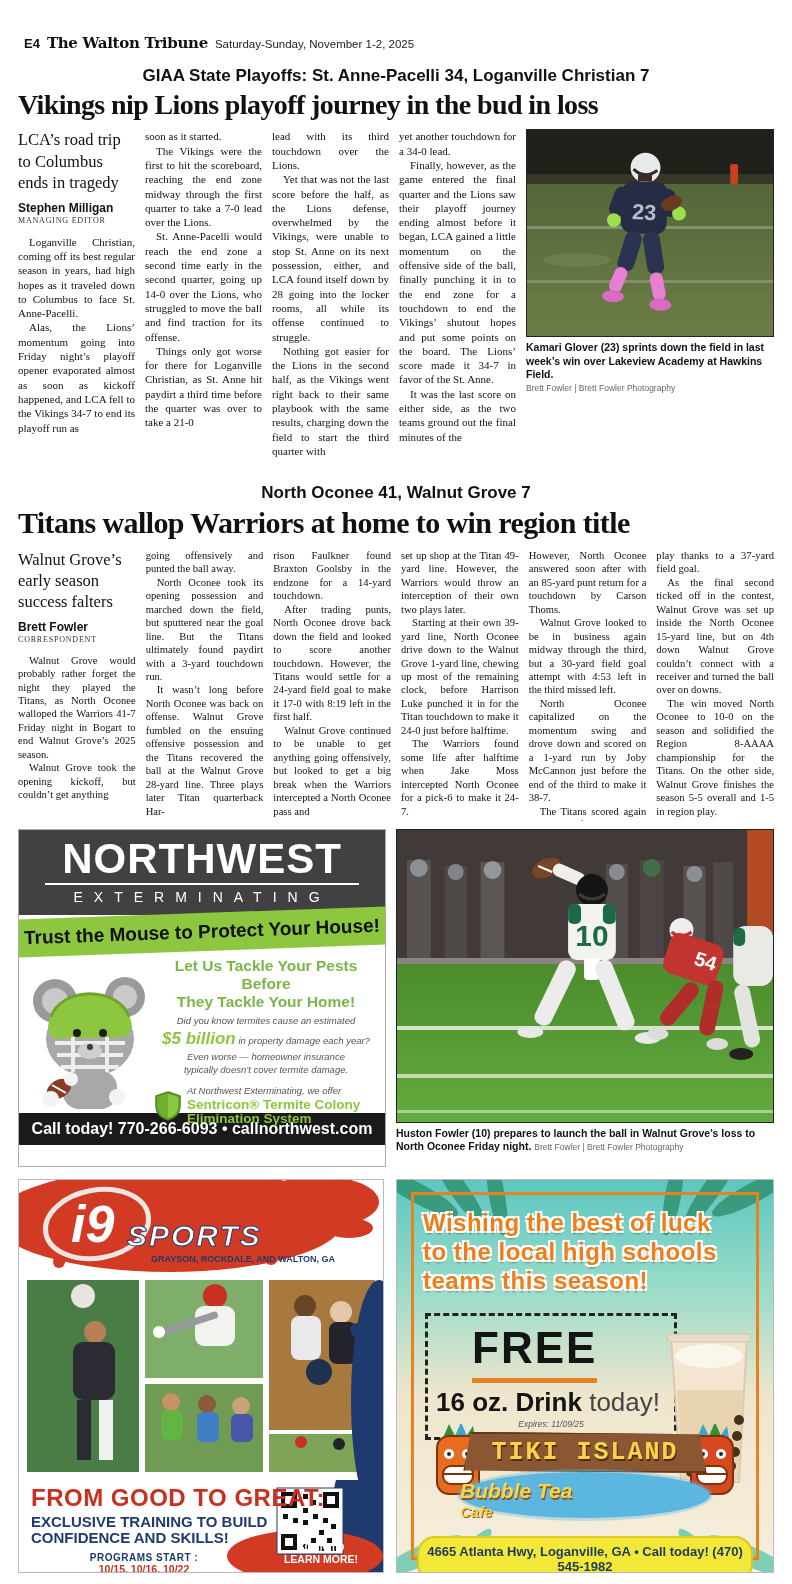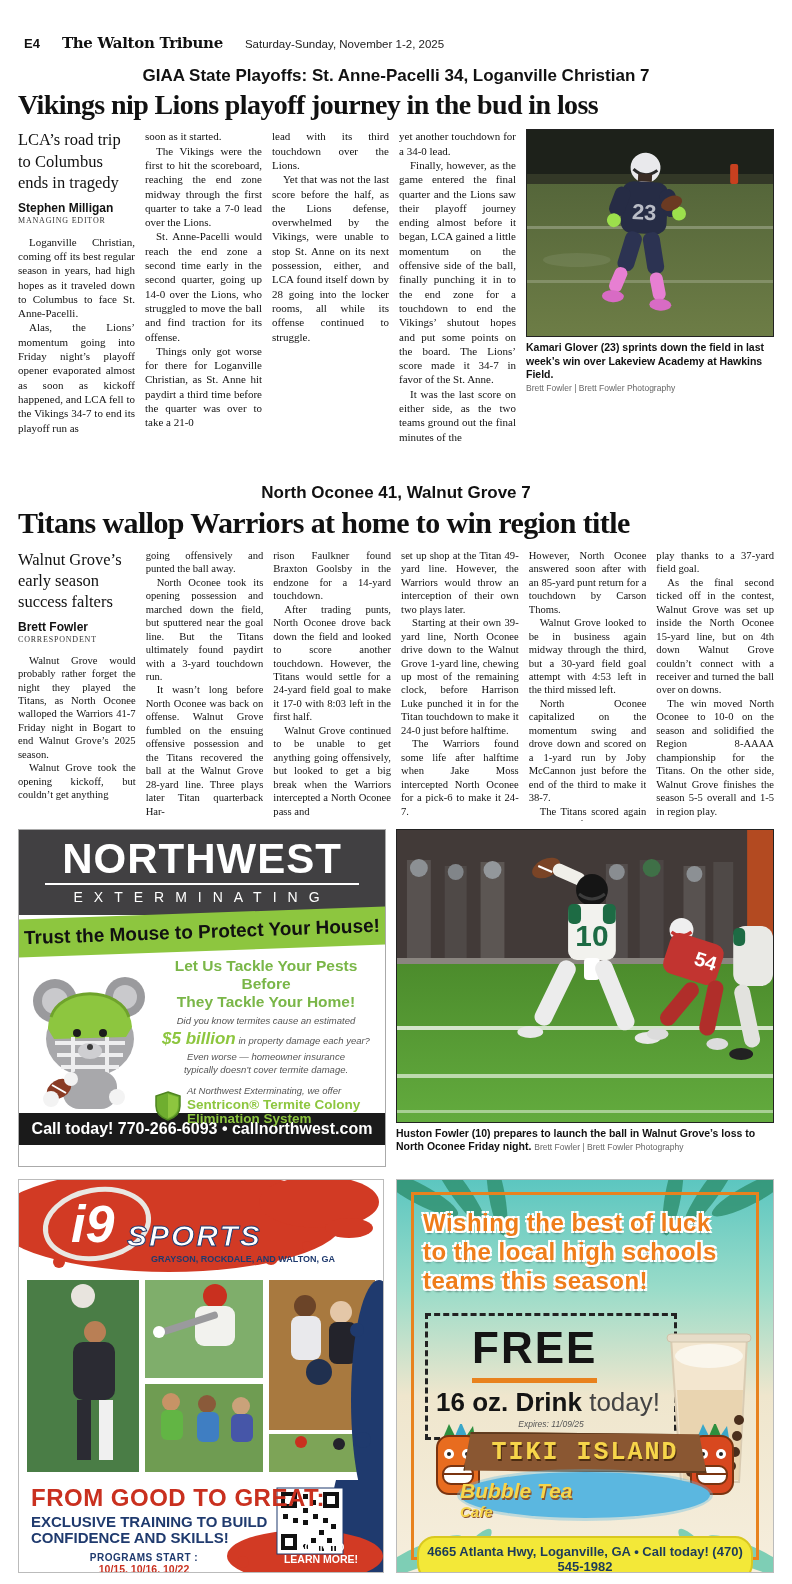--- a/index.html
+++ b/index.html
@@ -1,20 +1,20 @@
 <!DOCTYPE html>
 <html><head>
 <meta charset="utf-8">
 <style>
   html,body{margin:0;padding:0;background:#e8e8e8;}
   .page{position:relative;width:792px;height:1584px;background:#ffffff;margin:0 auto;
         font-family:"Liberation Serif",serif;color:#111;overflow:hidden;box-sizing:border-box;
         padding:0 18px;}
   
-  .masthead{display:flex;align-items:baseline;gap:22px;padding:34px 6px 0 6px;}
+  .masthead{display:flex;align-items:baseline;gap:7px;padding:34px 6px 0 6px;}
   .folio{font-family:"Liberation Sans",sans-serif;font-weight:bold;font-size:13px;}
   .paper-title{font-family:"DejaVu Serif",serif;font-weight:bold;font-size:15px;letter-spacing:-.3px;}
   .issue-date{font-family:"Liberation Sans",sans-serif;font-size:11.5px;color:#222;}
   
   .kicker{font-family:"Liberation Sans",sans-serif;font-weight:bold;font-size:17px;
           text-align:center;margin:14px 0 2px;}
   .headline{font-weight:bold;letter-spacing:-.6px;margin:4px 0 10px;line-height:1.05;}
   .headline.a1{font-size:28px;}
   .headline.a2{font-size:30px;}
   .cols{display:flex;gap:10px;overflow:hidden;}
@@ -123,20 +123,21 @@
     </div>
     <div class="col">
         <p class="para cont">soon as it started.</p>
         <p class="para">The Vikings were the first to hit the scoreboard, reaching the end zone midway through the first quarter to take a 7-0 lead over the Lions.</p>
         <p class="para">St. Anne-Pacelli would reach the end zone a second time early in the second quarter, going up 14-0 over the Lions, who struggled to move the ball and find traction for its offense.</p>
         <p class="para">Things only got worse for there for Loganville Christian, as St. Anne hit paydirt a third time before the quarter was over to take a 21-0</p>
       </div>
     <div class="col">
         <p class="para cont">lead with its third touchdown over the Lions.</p>
         <p class="para">Yet that was not the last score before the half, as the Lions defense, overwhelmed by the Vikings, were unable to stop St. Anne on its next possession, either, and LCA found itself down by 28 going into the locker rooms, all while its offense continued to struggle.</p>
+        <p class="para">Nothing got easier for the Lions in the second half, as the Vikings went right back to their same playbook with the same results, charging down the field to start the third quarter with</p>
       </div>
     <div class="col">
         <p class="para cont">yet another touchdown for a 34-0 lead.</p>
         <p class="para">Finally, however, as the game entered the final quarter and the Lions saw their playoff journey ending almost before it began, LCA gained a little momentum on the offensive side of the ball, finally punching it in to the end zone for a touchdown to end the Vikings’ shutout hopes and put some points on the board. The Lions’ score made it 34-7 in favor of the St. Anne.</p>
         <p class="para">It was the last score on either side, as the two teams ground out the final minutes of the</p>
       </div>
 
     <div class="a1-right">
       <div class="photo-frame">
         
@@ -196,21 +197,21 @@
           <p class="para">Walnut Grove took the opening kickoff, but couldn’t get anything</p>
         </div>
     </div>
     <div class="col">
         <p class="para cont">going offensively and punted the ball away.</p>
         <p class="para">North Oconee took its opening possession and marched down the field, but sputtered near the goal line. But the Titans ultimately found paydirt with a 3-yard touchdown run.</p>
         <p class="para">It wasn’t long before North Oconee was back on offense. Walnut Grove fumbled on the ensuing offensive possession and the Titans recovered the ball at the Walnut Grove 28-yard line. Three plays later Titan quarterback Har-</p>
       </div>
     <div class="col">
         <p class="para cont">rison Faulkner found Braxton Goolsby in the endzone for a 14-yard touchdown.</p>
-        <p class="para">After trading punts, North Oconee drove back down the field and looked to score another touchdown. However, the Titans would settle for a 24-yard field goal to make it 17-0 with 8:03 left in the first half.</p>
+        <p class="para">After trading punts, North Oconee drove back down the field and looked to score another touchdown. However, the Titans would settle for a 24-yard field goal to make it 17-0 with 8:19 left in the first half.</p>
         <p class="para">Walnut Grove continued to be unable to get anything going offensively, but looked to get a big break when the Warriors intercepted a North Oconee pass and</p>
       </div>
     <div class="col">
         <p class="para cont">set up shop at the Titan 49-yard line. However, the Warriors would throw an interception of their own two plays later.</p>
         <p class="para">Starting at their own 39-yard line, North Oconee drive down to the Walnut Grove 1-yard line, chewing up most of the remaining clock, before Harrison Luke punched it in for the Titan touchdown to make it 24-0 just before halftime.</p>
         <p class="para">The Warriors found some life after halftime when Jake Moss intercepted North Oconee for a pick-6 to make it 24-7.</p>
       </div>
     <div class="col">
         <p class="para cont">However, North Oconee answered soon after with an 85-yard punt return for a touchdown by Carson Thoms.</p>
         <p class="para">Walnut Grove looked to be in business again midway through the third, but a 30-yard field goal attempt with 4:53 left in the third missed left.</p>

